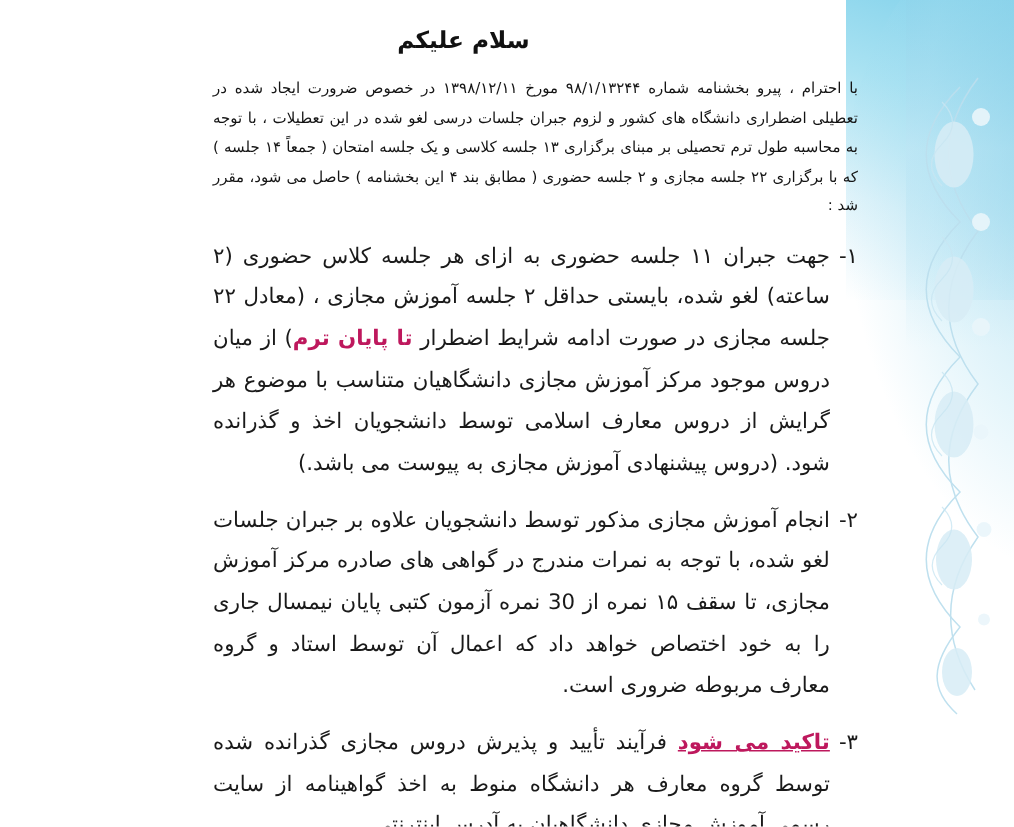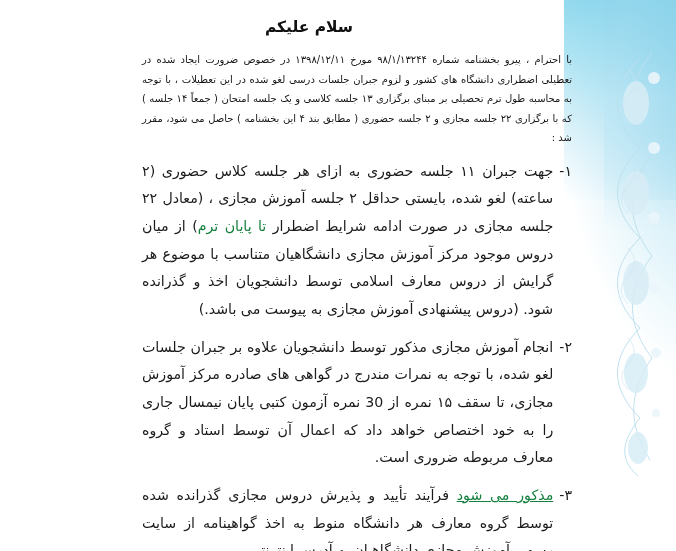--- a/index.html
+++ b/index.html
@@ -103,22 +103,22 @@
     white-space: nowrap;
   }
   .num-body {
     flex: 1 1 auto;
     font-size: 14.2px;
     line-height: 1.95;
     text-align: justify;
   }
 
   .hl-green {
-    color: #15803d;
-    font-weight: normal;
+    color: #be185d;
+    font-weight: bold;
   }
   .underline {
     text-decoration: underline;
   }
 </style>
 </head>
 <body>
 
 <div class="ornament-band">
   <div class="ornament-sky"></div>
@@ -169,17 +169,17 @@
   </div>
 
   <div class="numbered">
     <span class="num-marker">۲-</span>
     <span class="num-body">انجام آموزش مجازی مذکور توسط دانشجویان علاوه بر جبران جلسات لغو شده، با توجه به نمرات مندرج در گواهی های صادره مرکز آموزش مجازی، تا سقف ۱۵ نمره از 30 نمره آزمون کتبی پایان نیمسال جاری را به خود اختصاص خواهد داد که اعمال آن توسط استاد و گروه معارف مربوطه ضروری است.</span>
   </div>
 
   <div class="numbered">
     <span class="num-marker">۳-</span>
     <span class="num-body">
-      <span class="hl-green underline">مذکور می شود</span><span> فرآیند تأیید و پذیرش دروس مجازی گذرانده شده توسط گروه معارف هر دانشگاه منوط به اخذ گواهینامه از سایت رسمی آموزش مجازی دانشگاهیان به آدرس اینترنتی</span>
+      <span class="hl-green underline">تاکید می شود</span><span> فرآیند تأیید و پذیرش دروس مجازی گذرانده شده توسط گروه معارف هر دانشگاه منوط به اخذ گواهینامه از سایت رسمی آموزش مجازی دانشگاهیان به آدرس اینترنتی</span>
     </span>
   </div>
 
 </div>
 
 </body></html>

